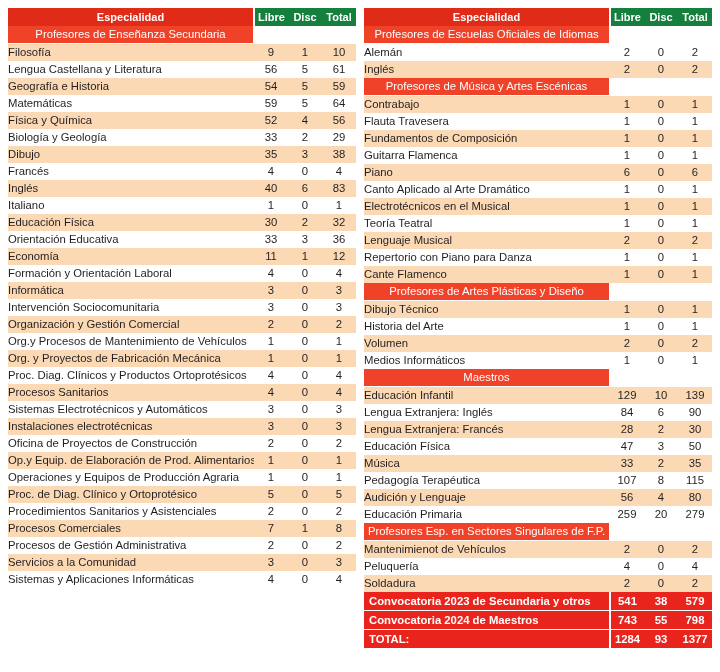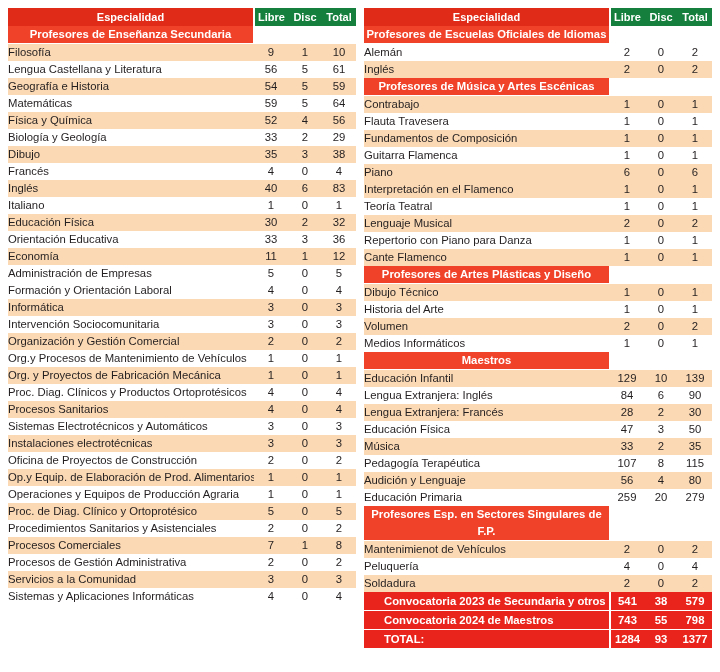--- a/index.html
+++ b/index.html
@@ -67,21 +67,21 @@
     border-right: 2px solid #ffffff;
   }
   tr.headrow th.h-num {
     background: #15803d;
   }
 
   
   tr.section td.sec-label {
     background: #f04129;
     color: #ffffff;
-    font-weight: bold;
+    font-weight: normal;
     font-size: 11.3px;
     text-align: center;
     height: 17px;
     line-height: 17px;
     border-right: 2px solid #ffffff;
     border-bottom: 1px solid #ffffff;
   }
   tr.section td.sec-blank {
     background: #ffffff;
   }
@@ -111,21 +111,21 @@
     background: #e8241c;
     color: #ffffff;
     font-weight: bold;
     font-size: 11.3px;
     height: 18px;
     line-height: 18px;
     border-bottom: 1px solid #ffffff;
   }
   tr.total td.name {
     text-align: left;
-    padding-left: 20px;
+    padding-left: 5px;
     border-right: 2px solid #ffffff;
   }
   tr.total td.num {
     text-align: center;
   }
   tr.total.last td { border-bottom: 0; }
 </style>
 </head>
 <body>
 
@@ -225,26 +225,20 @@
               <td class="num plain">3</td>
               <td class="num plain">36</td>
             </tr>
             <tr class="data">
               <td class="name shaded">Economía</td>
               <td class="num shaded">11</td>
               <td class="num shaded">1</td>
               <td class="num shaded">12</td>
             </tr>
             <tr class="data">
-              <td class="name plain">Administración de Empresas</td>
-              <td class="num plain">5</td>
-              <td class="num plain">0</td>
-              <td class="num plain">5</td>
-            </tr>
-            <tr class="data">
               <td class="name plain">Formación y Orientación Laboral</td>
               <td class="num plain">4</td>
               <td class="num plain">0</td>
               <td class="num plain">4</td>
             </tr>
             <tr class="data">
               <td class="name shaded">Informática</td>
               <td class="num shaded">3</td>
               <td class="num shaded">0</td>
               <td class="num shaded">3</td>
@@ -416,21 +410,27 @@
               <td class="num plain">0</td>
               <td class="num plain">1</td>
             </tr>
             <tr class="data">
               <td class="name shaded">Piano</td>
               <td class="num shaded">6</td>
               <td class="num shaded">0</td>
               <td class="num shaded">6</td>
             </tr>
             <tr class="data">
-              <td class="name shaded">Interpretación en el Flamenco</td>
+              <td class="name plain">Canto Aplicado al Arte Dramático</td>
+              <td class="num plain">1</td>
+              <td class="num plain">0</td>
+              <td class="num plain">1</td>
+            </tr>
+            <tr class="data">
+              <td class="name shaded">Electrotécnicos en el Musical</td>
               <td class="num shaded">1</td>
               <td class="num shaded">0</td>
               <td class="num shaded">1</td>
             </tr>
             <tr class="data">
               <td class="name plain">Teoría Teatral</td>
               <td class="num plain">1</td>
               <td class="num plain">0</td>
               <td class="num plain">1</td>
             </tr>

